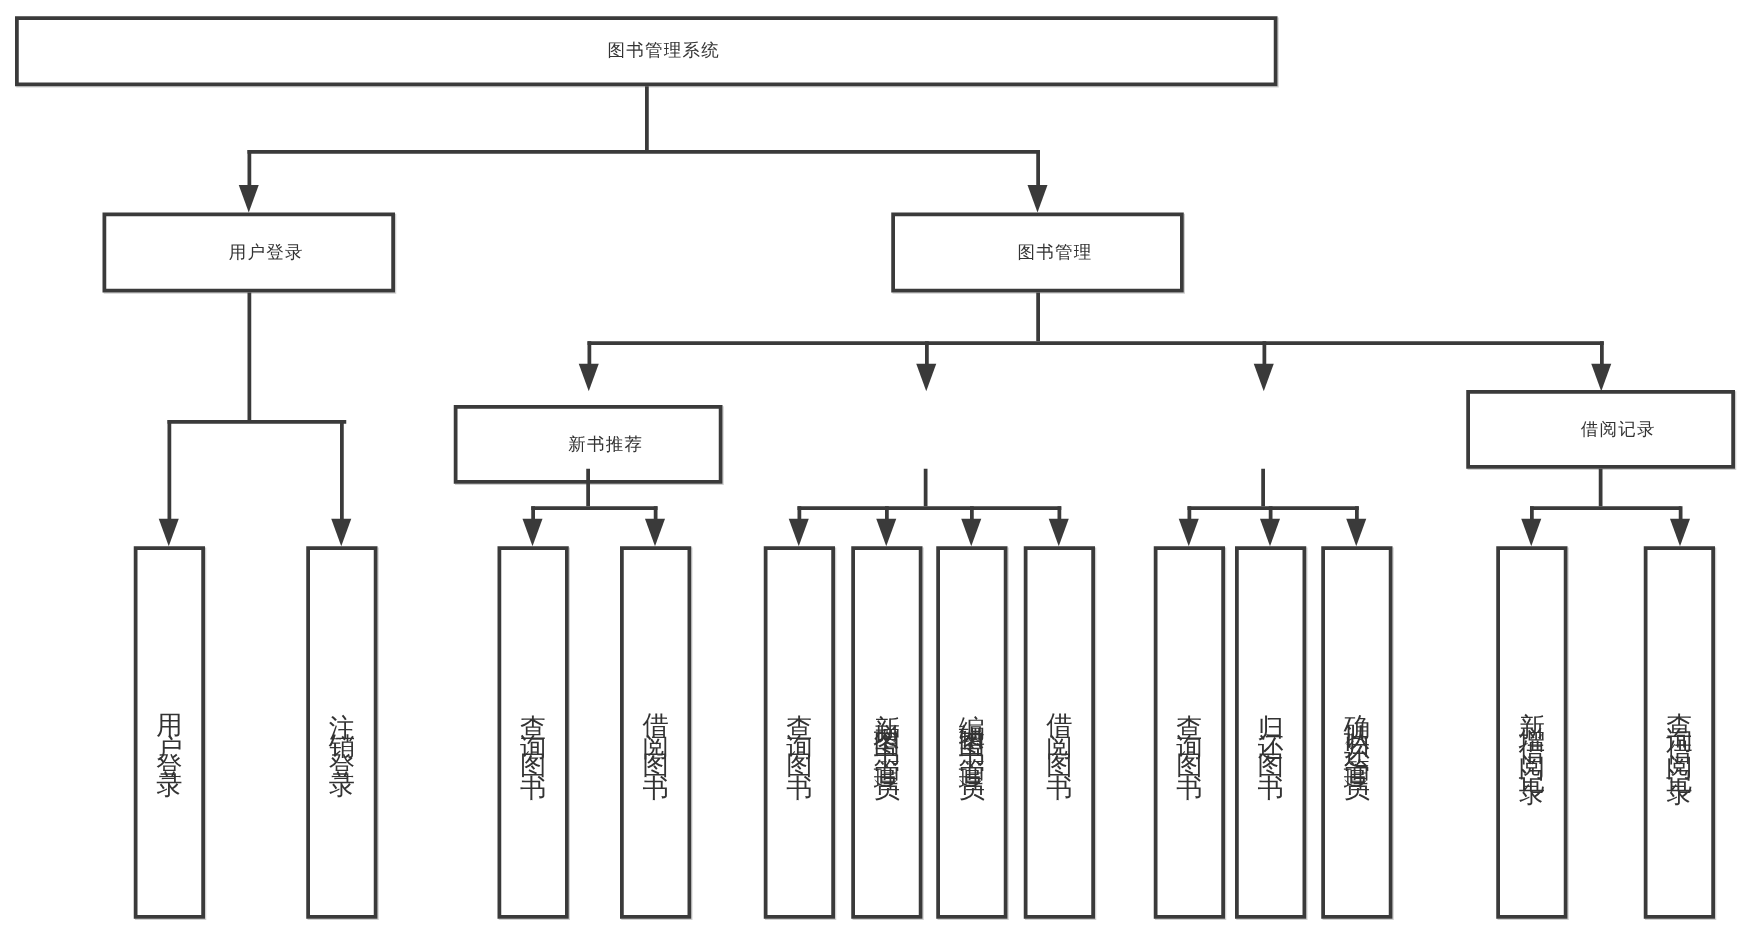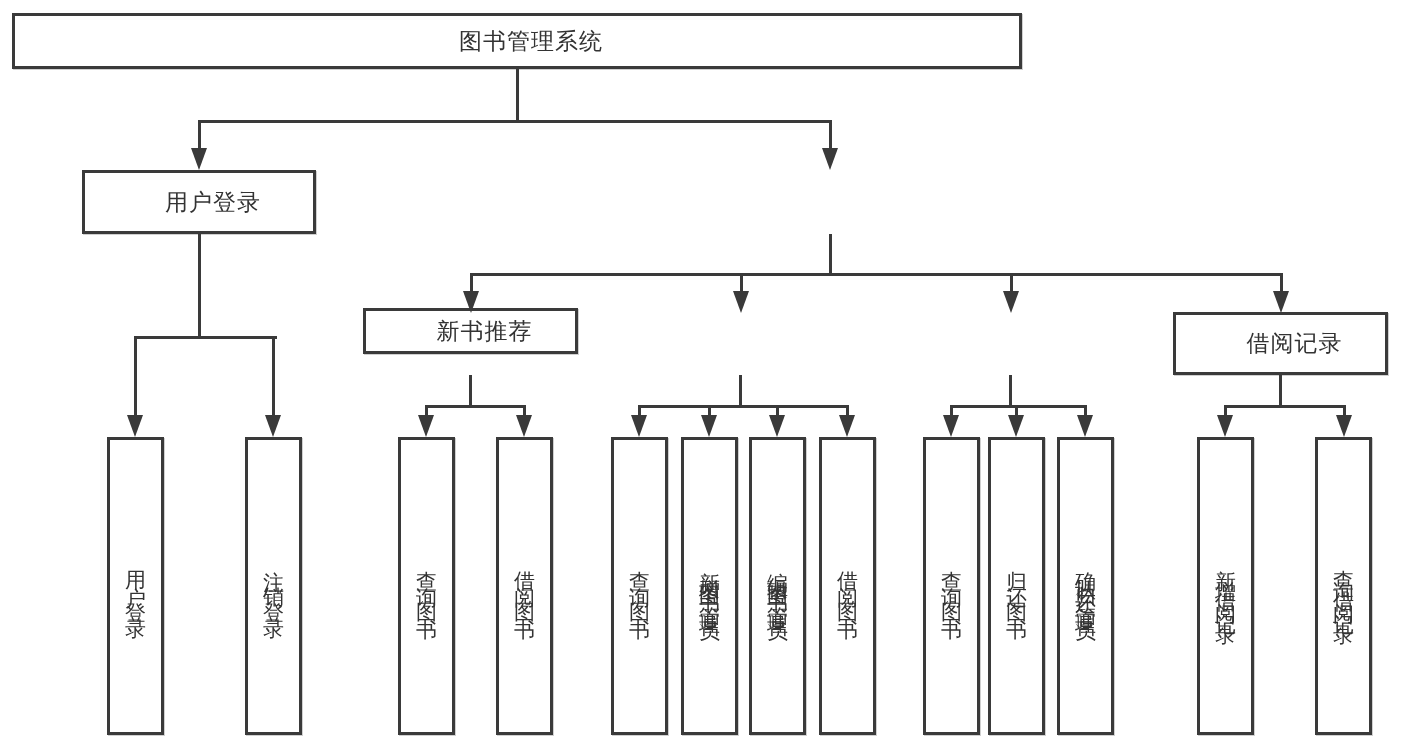--- a/index.html
+++ b/index.html
@@ -13,21 +13,21 @@
   
   .node{
     position:absolute;
     background:#ffffff;
     border:3px solid var(--line);
     box-sizing:border-box;
     display:flex;align-items:center;justify-content:center;
     color:var(--text);
     box-shadow:1px 1px 0 rgba(150,150,150,.45);
   }
-  .h-node{font-size:23px;letter-spacing:1px;padding-left:28px;}
+  .h-node{font-size:14px;letter-spacing:1px;padding-left:28px;}
   .leaf{width:57px;height:298px;top:437px;}
   .leaf span{
     writing-mode:vertical-rl;
     text-orientation:mixed;
     font-size:21px;
     color:var(--text);
     white-space:nowrap;
   }
   .s4 span{letter-spacing:16px;}
   .s6 span{letter-spacing:11px;}
@@ -57,22 +57,25 @@
 
 <div class="canvas">
 
   <div class="node h-node" style="left:12px;top:13px;width:1010px;height:56px;">
     <span>图书管理系统</span>
   </div>
 
   <div class="node h-node" style="left:82px;top:170px;width:234px;height:64px;">
     <span>用户登录</span>
   </div>
+  <div class="node h-node" style="left:713px;top:170px;width:234px;height:64px;">
+    <span>图书管理</span>
+  </div>
 
-  <div class="node h-node" style="left:363px;top:308px;width:215px;height:46px;">
+  <div class="node h-node" style="left:363px;top:324px;width:215px;height:63px;">
     <span>新书推荐</span>
   </div>
   <div class="node h-node" style="left:1173px;top:312px;width:215px;height:63px;">
     <span>借阅记录</span>
   </div>
 
   <div class="node leaf s4" style="left:107px;">
       <span>用户登录</span>
     </div>
   <div class="node leaf s4" style="left:245px;">

